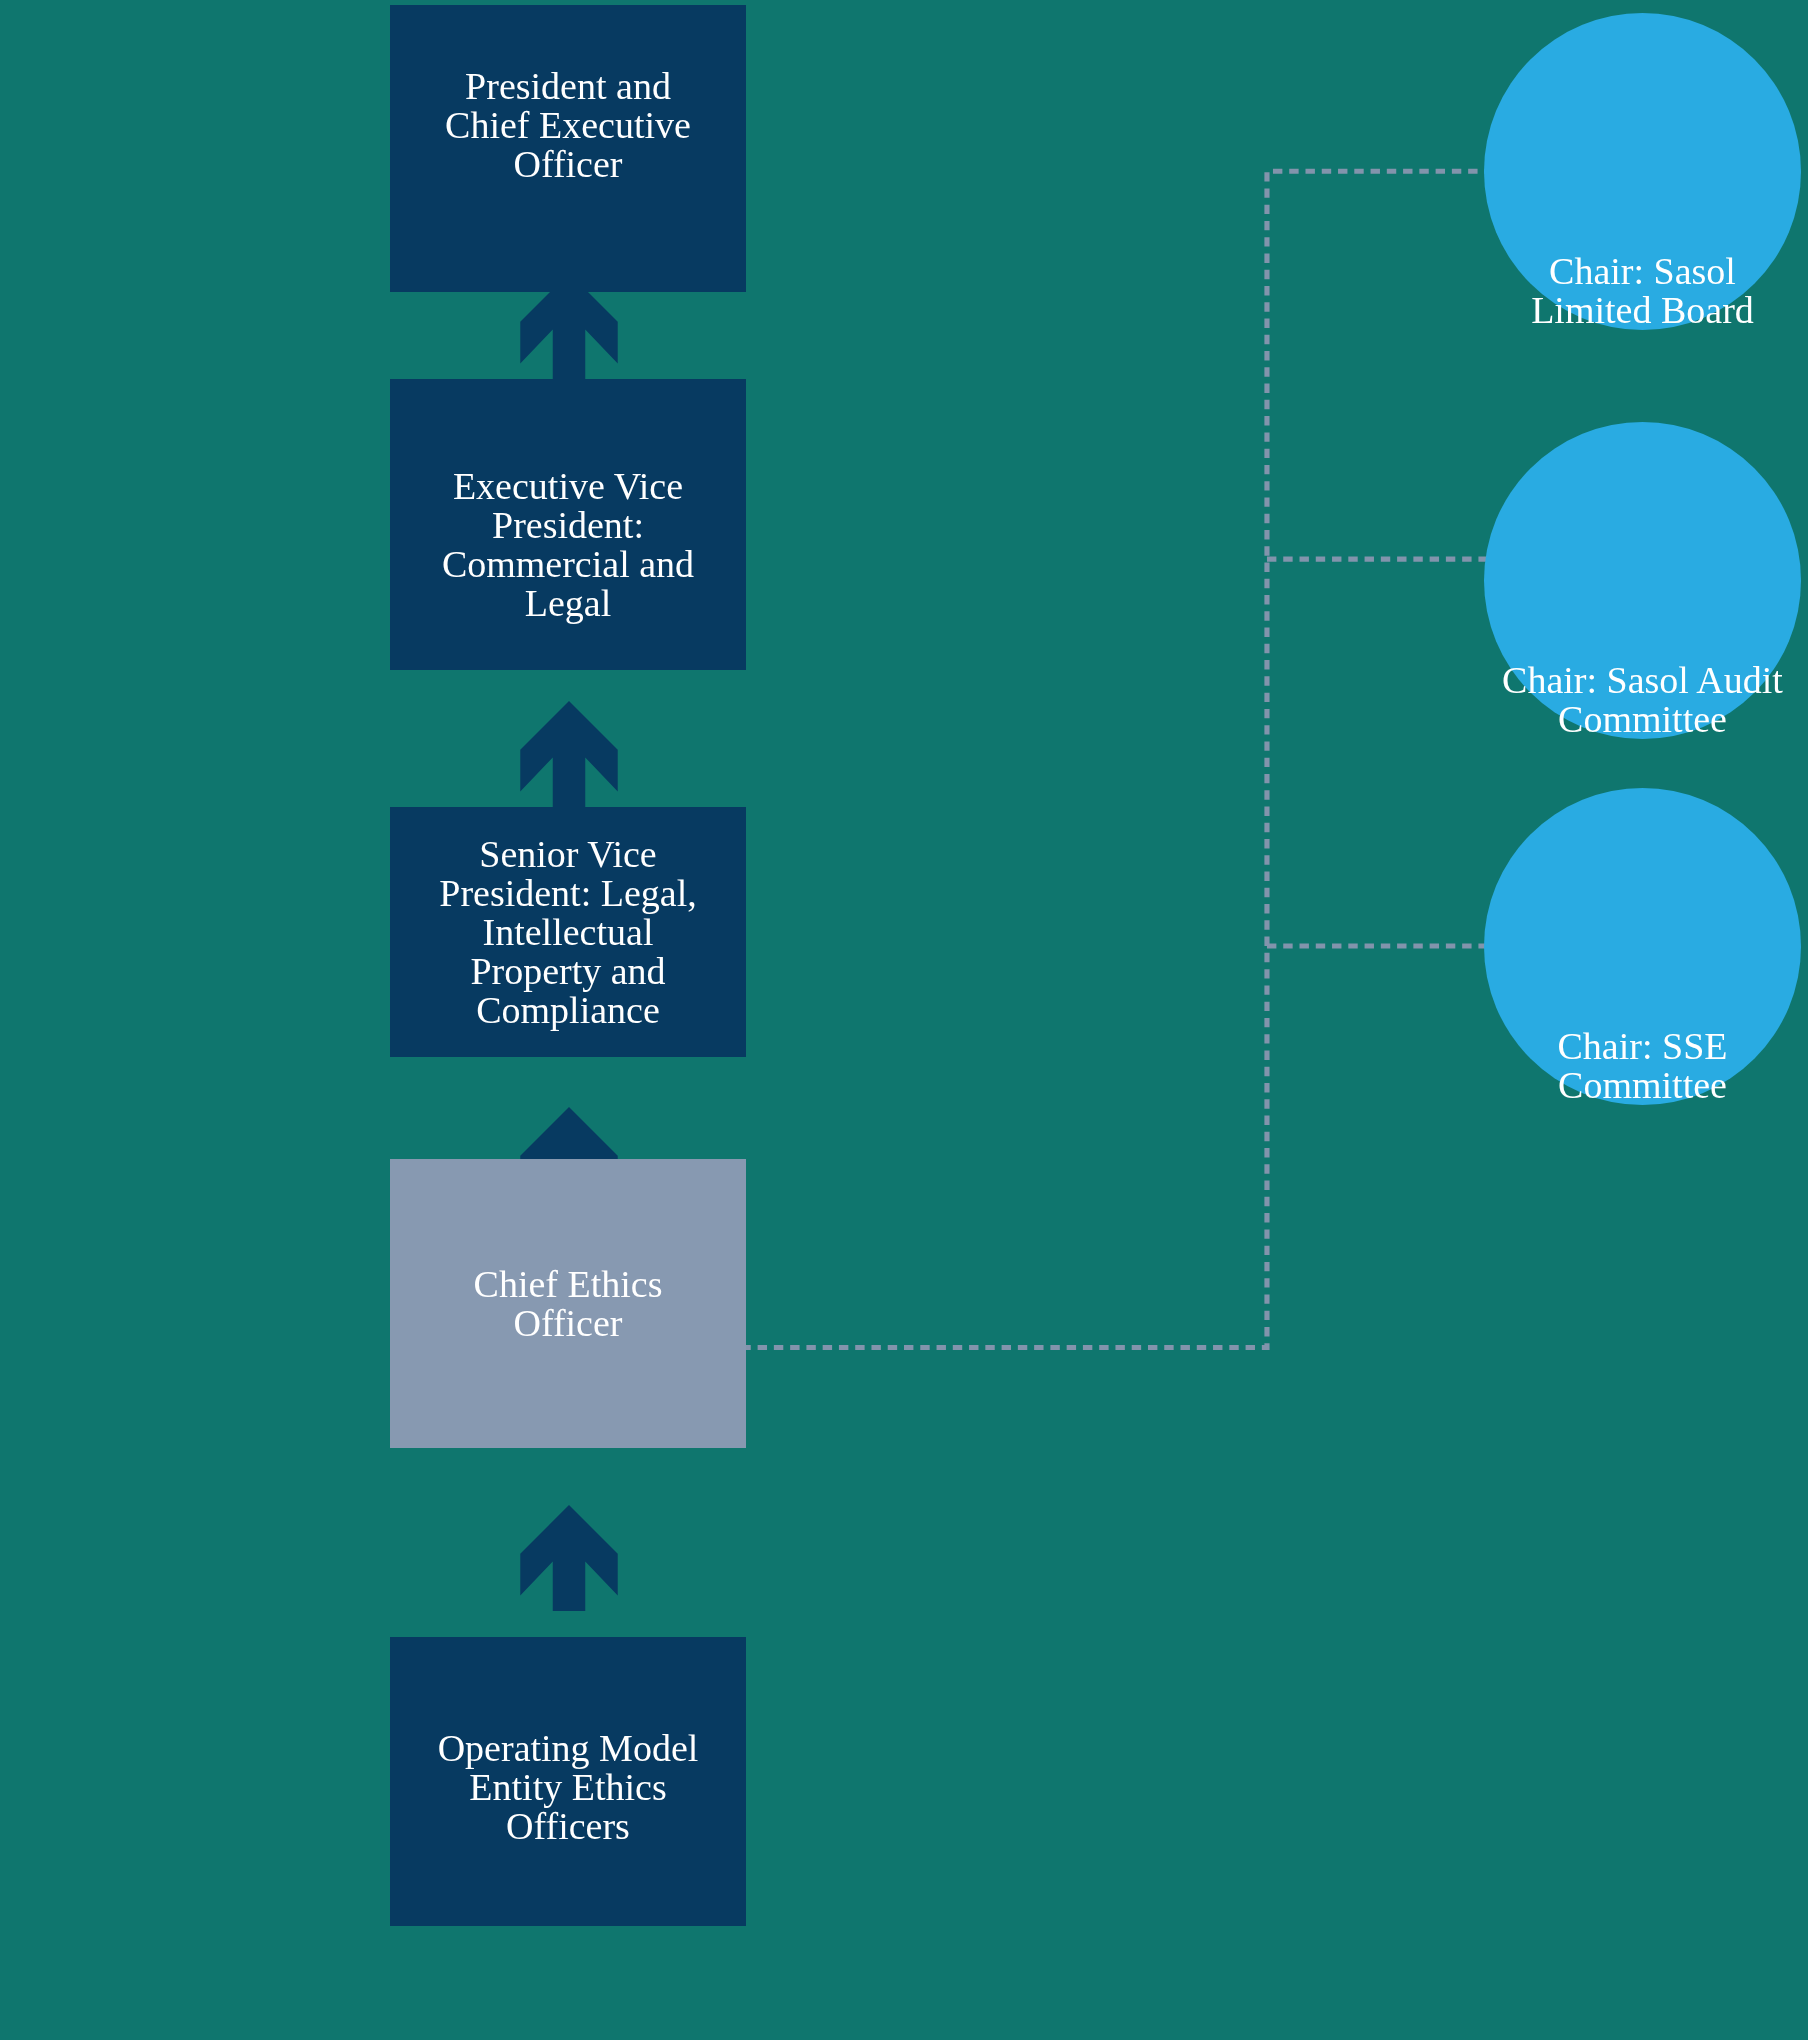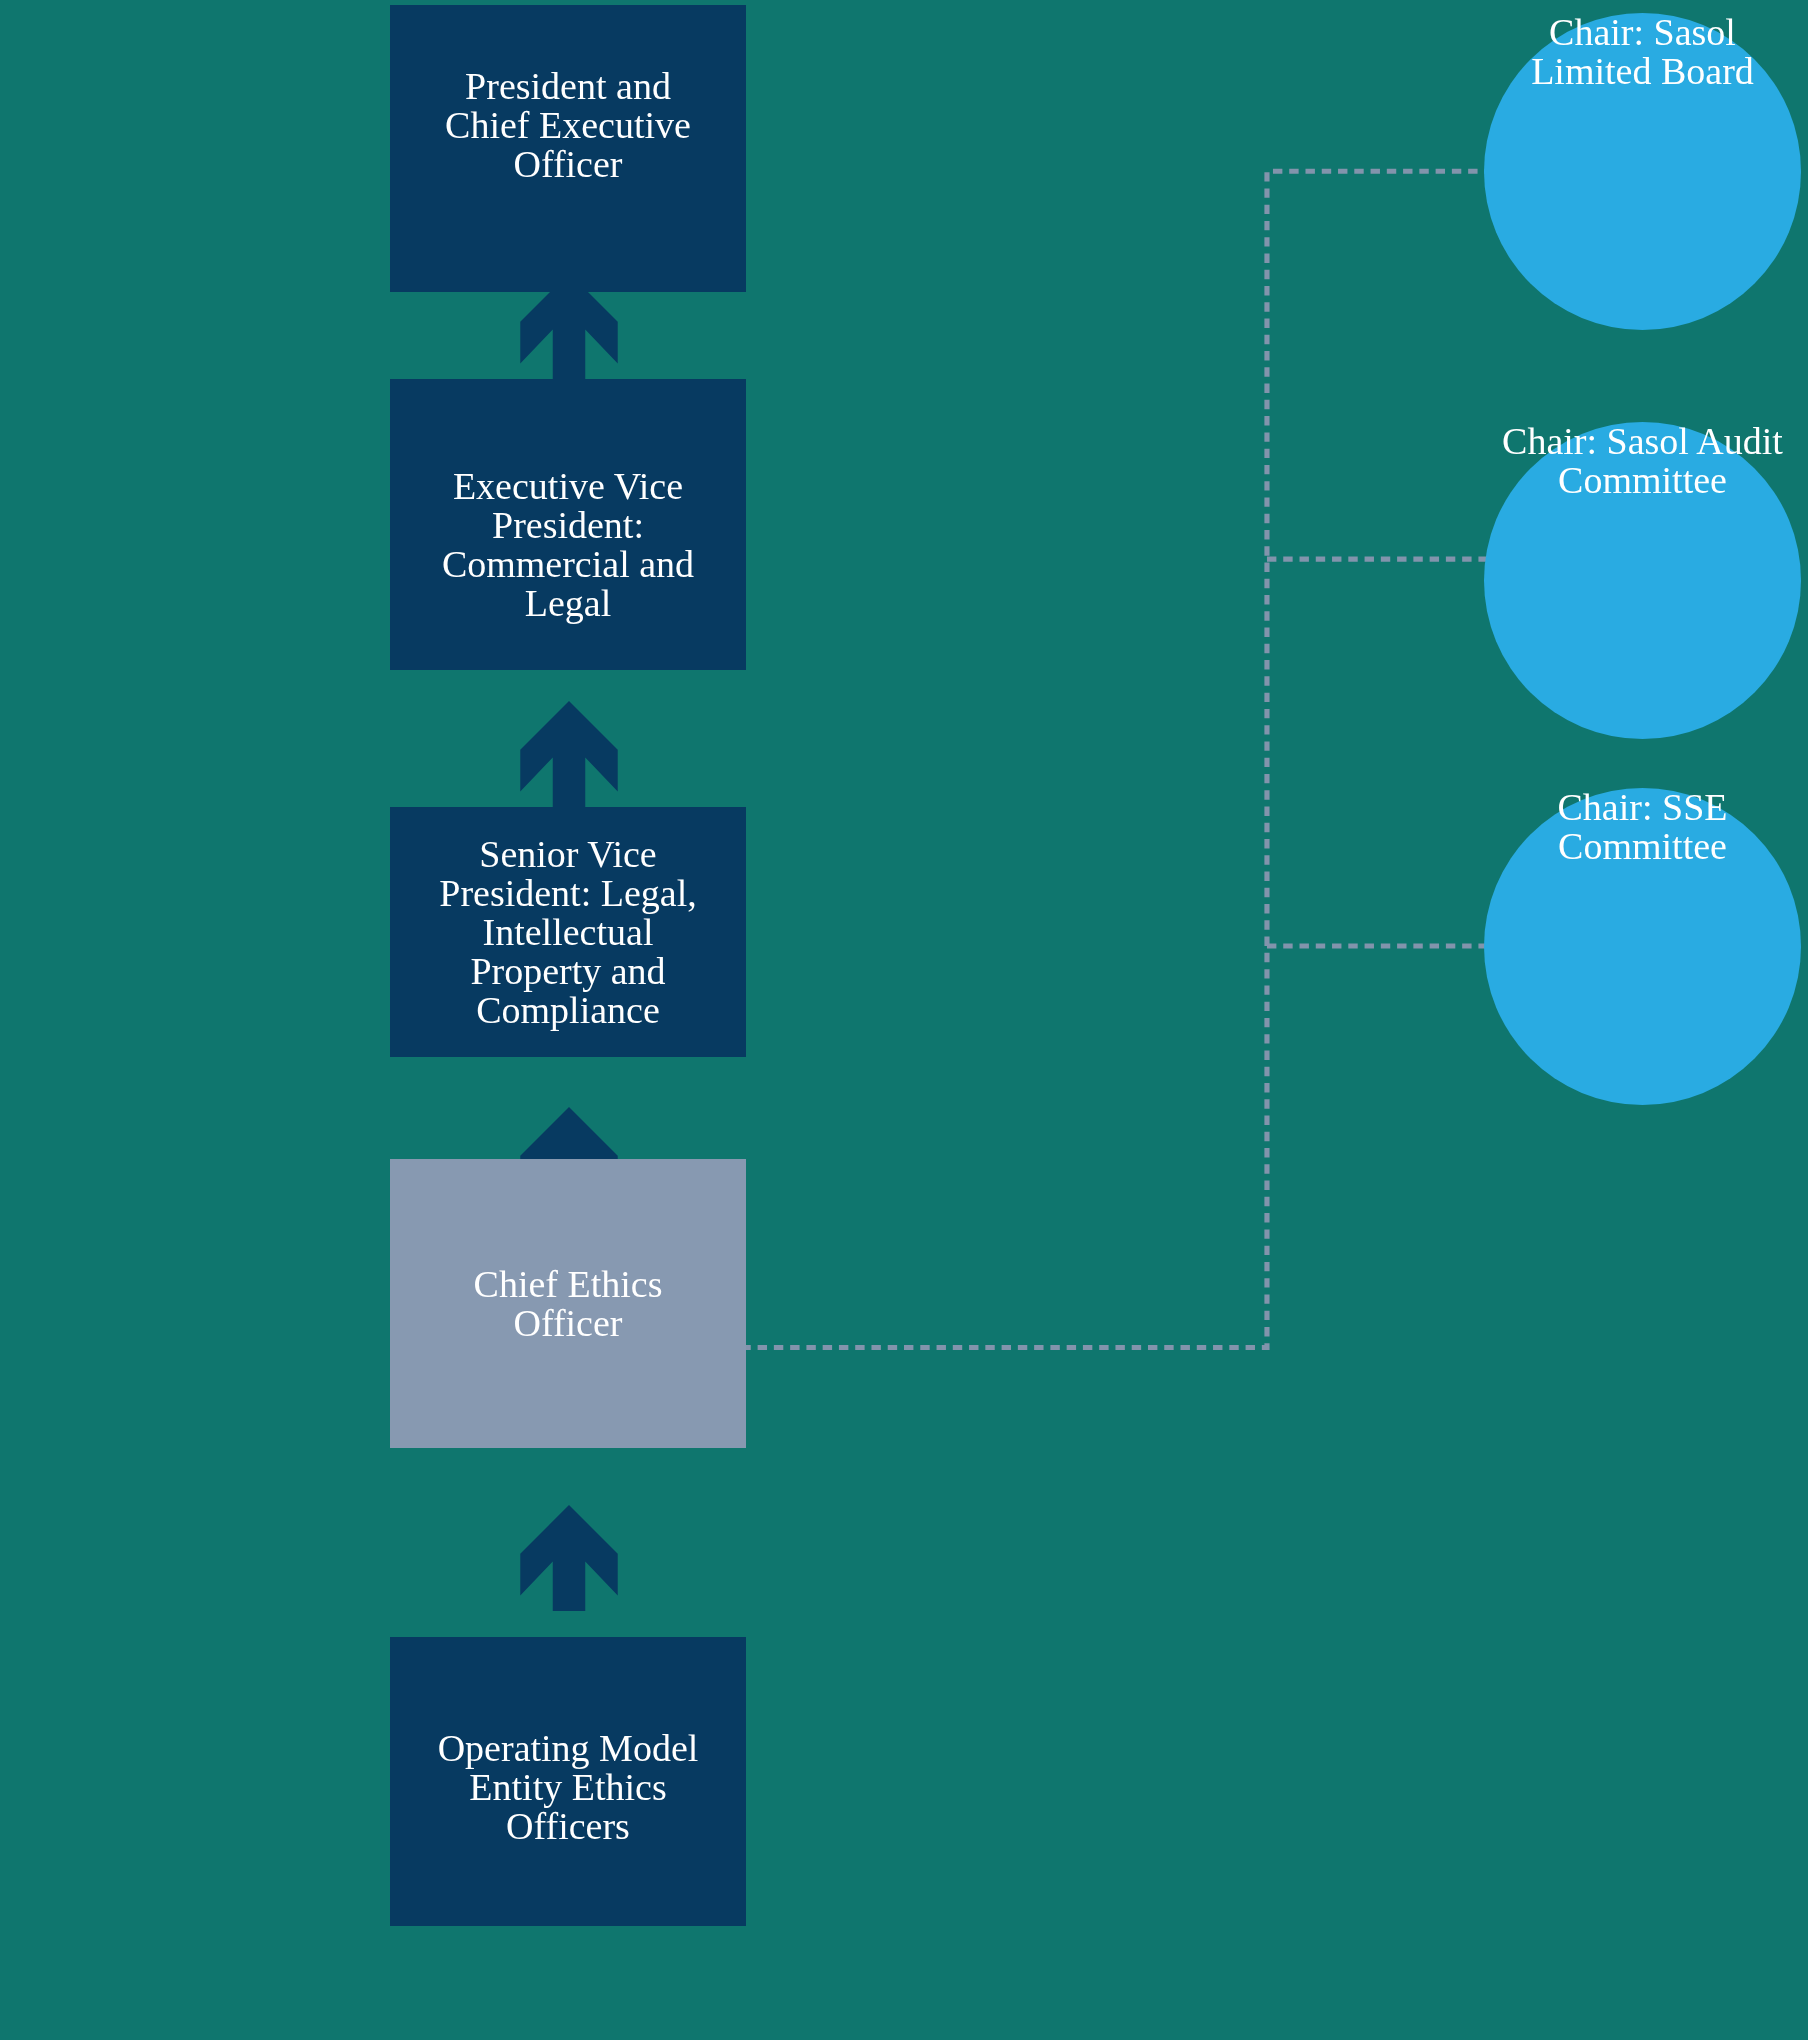--- a/index.html
+++ b/index.html
@@ -58,21 +58,21 @@
   }
 
   .committee-circle {
     position: absolute;
     left: 1484px;
     width: 317px;
     height: 317px;
     border-radius: 50%;
     background: #29abe2;
     display: flex;
-    align-items: flex-start;
+    align-items: flex-end;
     justify-content: center;
     z-index: 3;
   }
   .committee-circle .label {
     flex: 0 0 auto;
     width: 377px;
     color: #ffffff;
     font-size: 38px;
     line-height: 39px;
     text-align: center;

